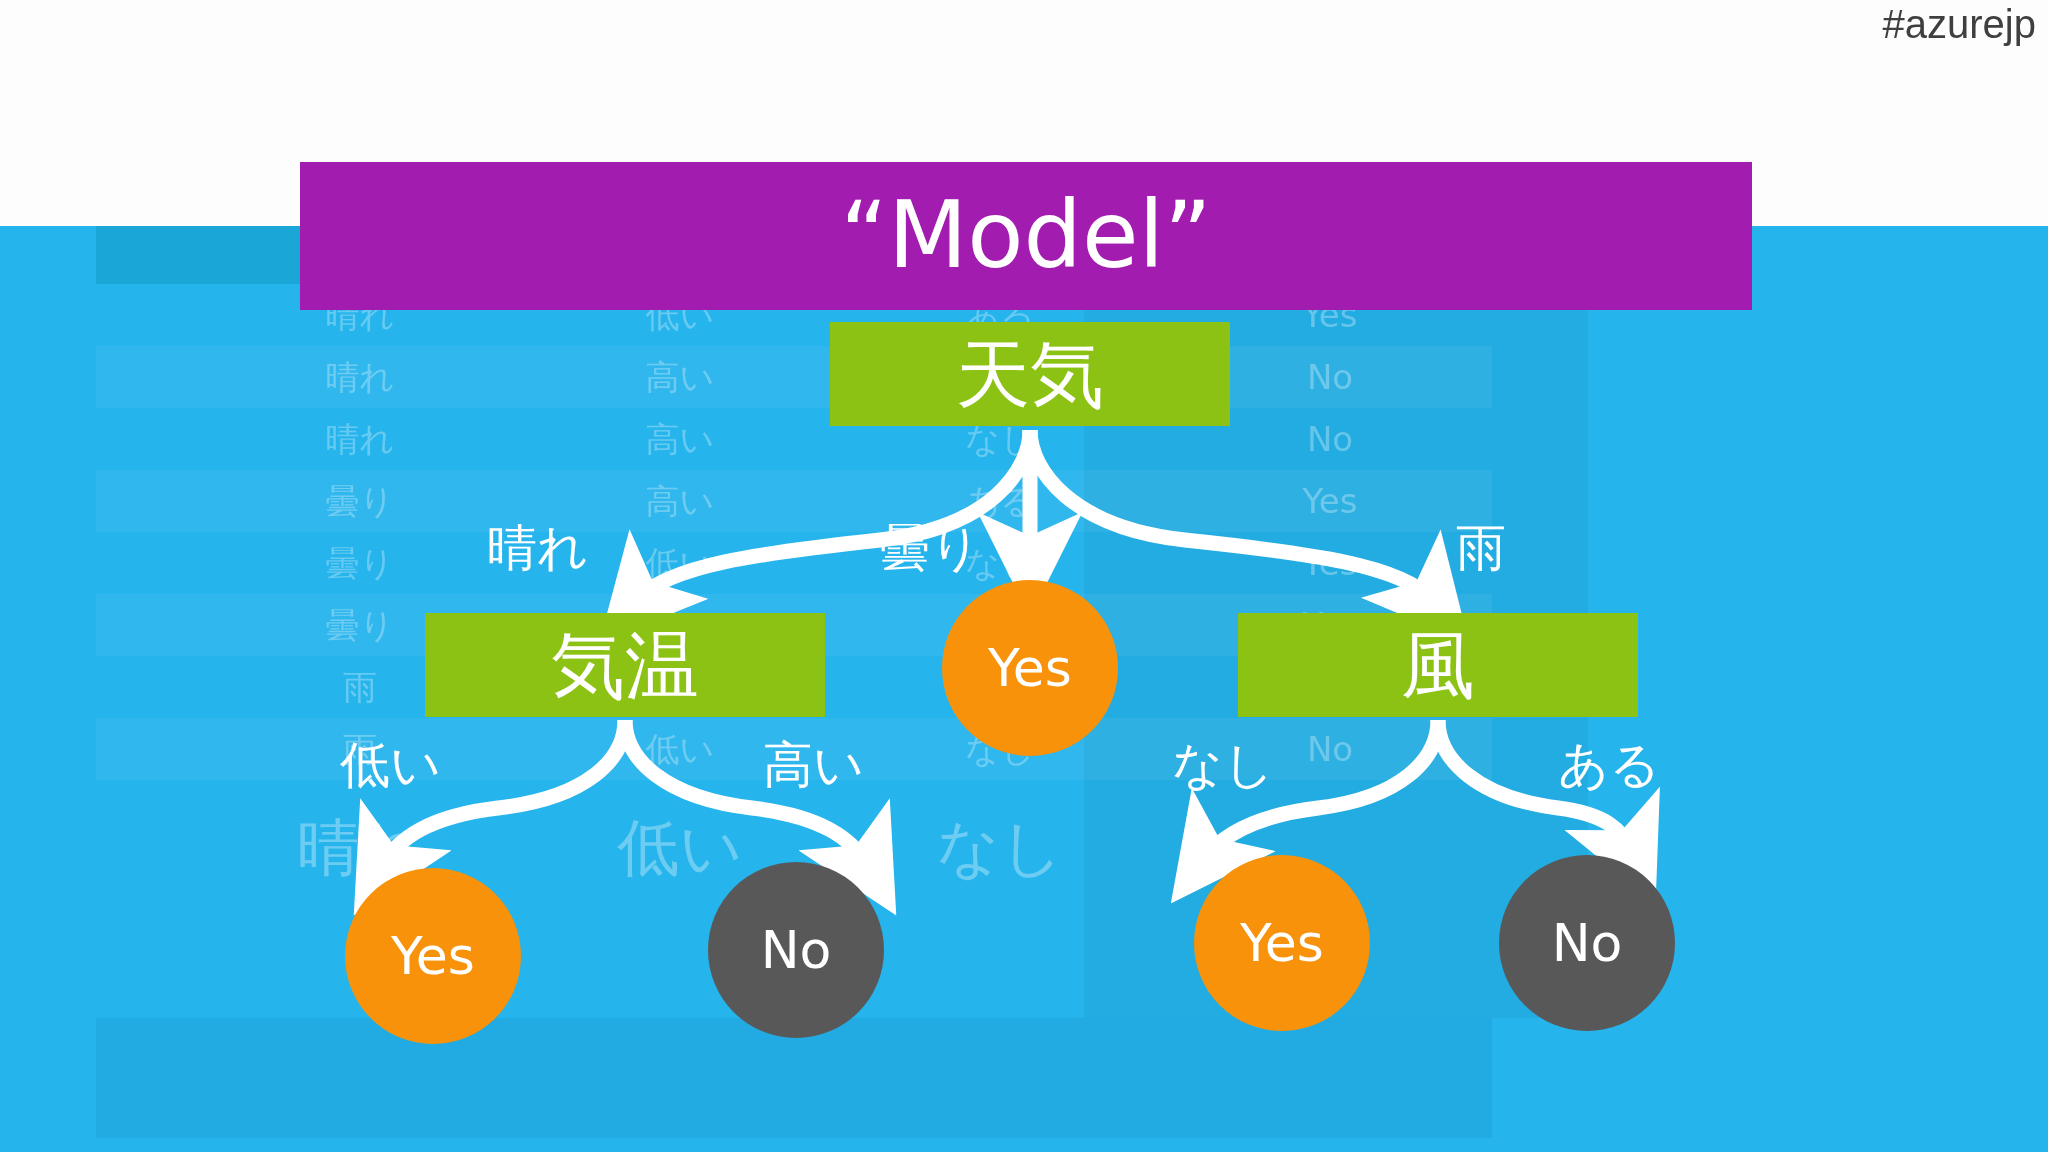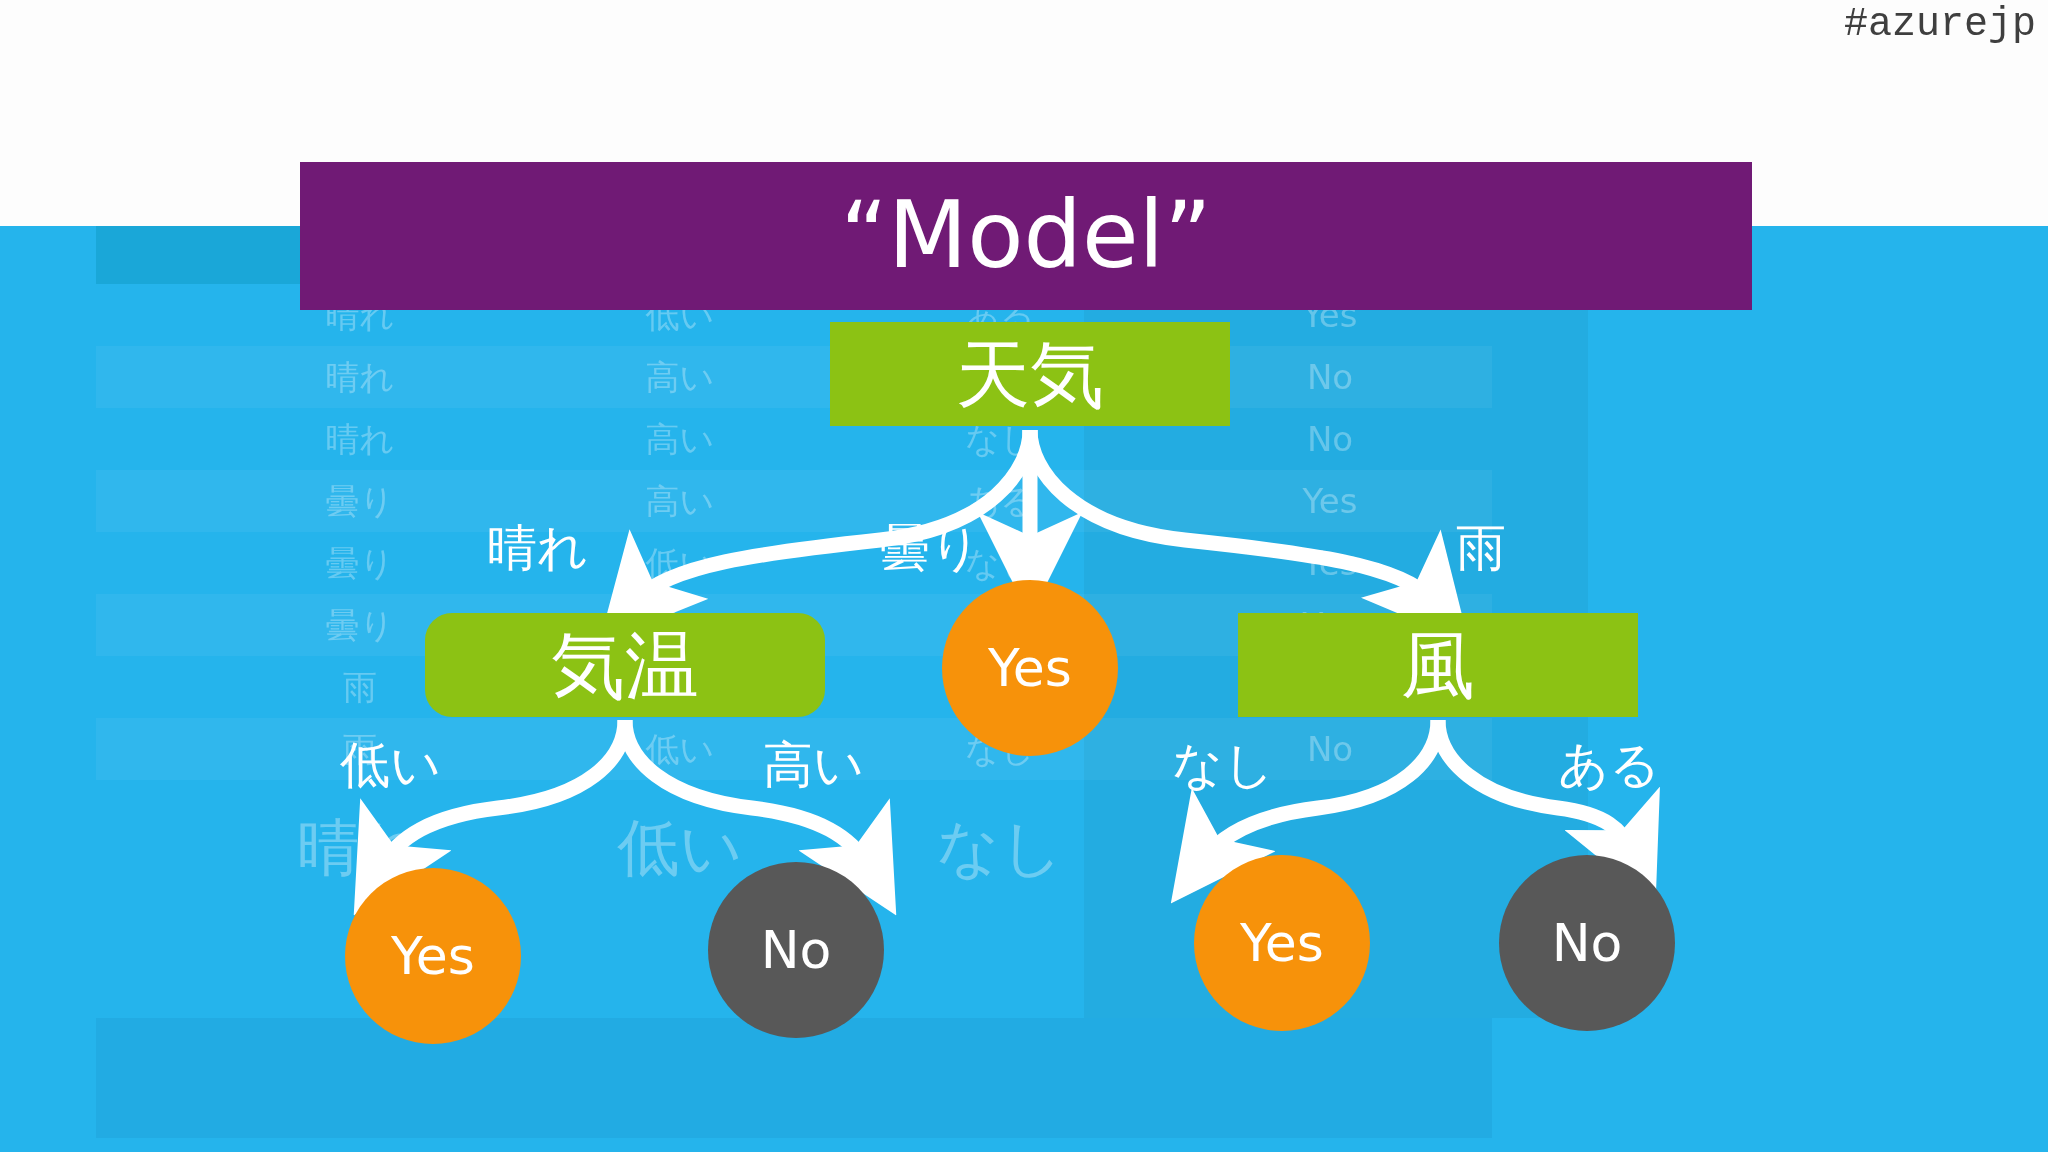--- a/index.html
+++ b/index.html
@@ -24,26 +24,26 @@
                 font-family:"DejaVu Sans",sans-serif;line-height:58px;text-align:center;font-weight:bold;}
   .col-hl{position:absolute;left:988px;top:0;width:504px;height:792px;background:rgba(0,0,0,0.045);}
   .bg-query-row{position:absolute;left:0;top:792px;width:1396px;height:120px;background:rgba(0,60,110,0.07);}
   .bg-query-cell{position:absolute;color:rgba(255,255,255,0.33);font-size:62px;
                  font-family:"DejaVu Sans",sans-serif;line-height:120px;text-align:center;}
 
   
   .title{position:absolute;left:96px;top:10px;width:1760px;
          font-family:"DejaVu Sans",sans-serif;font-size:86px;line-height:1.07;
          color:#4a4a4a;letter-spacing:-1px;white-space:pre-wrap;}
-  .hashtag{position:absolute;right:12px;top:2px;font-family:Liberation Mono, monospace;
+  .hashtag{position:absolute;right:12px;top:2px;font-family:Liberation Sans, sans-serif;
            font-size:40px;color:#3f3f3f;}
 
   
   .banner{position:absolute;left:300px;top:162px;width:1452px;height:148px;
-          background:#701a75;}
+          background:#a21caf;}
   .banner span{display:block;width:100%;text-align:center;color:#ffffff;
                font-family:"DejaVu Sans",sans-serif;font-size:92px;line-height:148px;}
 
   
   .tree-svg{position:absolute;left:0;top:0;width:2048px;height:1152px;}
 
   .node-box{position:absolute;background:#8cc214;display:flex;align-items:center;justify-content:center;}
   .node-box span{color:#ffffff;font-family:"DejaVu Sans",sans-serif;font-size:74px;line-height:1;}
 
   .leaf{position:absolute;border-radius:50%;display:flex;align-items:center;justify-content:center;}
@@ -137,21 +137,21 @@
   </svg>
 
   <div class="banner">
     <span>“Model”</span>
   </div>
 
   <div class="node-box" style="left:830px;top:322px;width:400px;height:104px;">
     <span>天気</span>
   </div>
 
-  <div class="node-box" style="left:425px;top:613px;width:400px;height:104px;border-radius:27px;">
+  <div class="node-box" style="left:425px;top:613px;width:400px;height:104px;">
     <span>気温</span>
   </div>
   <div class="node-box" style="left:1238px;top:613px;width:400px;height:104px;">
     <span>風</span>
   </div>
 
   <div class="leaf yes" style="left:942px;top:580px;width:176px;height:176px;">
     <span>Yes</span>
   </div>
   <div class="leaf yes" style="left:345px;top:868px;width:176px;height:176px;">

